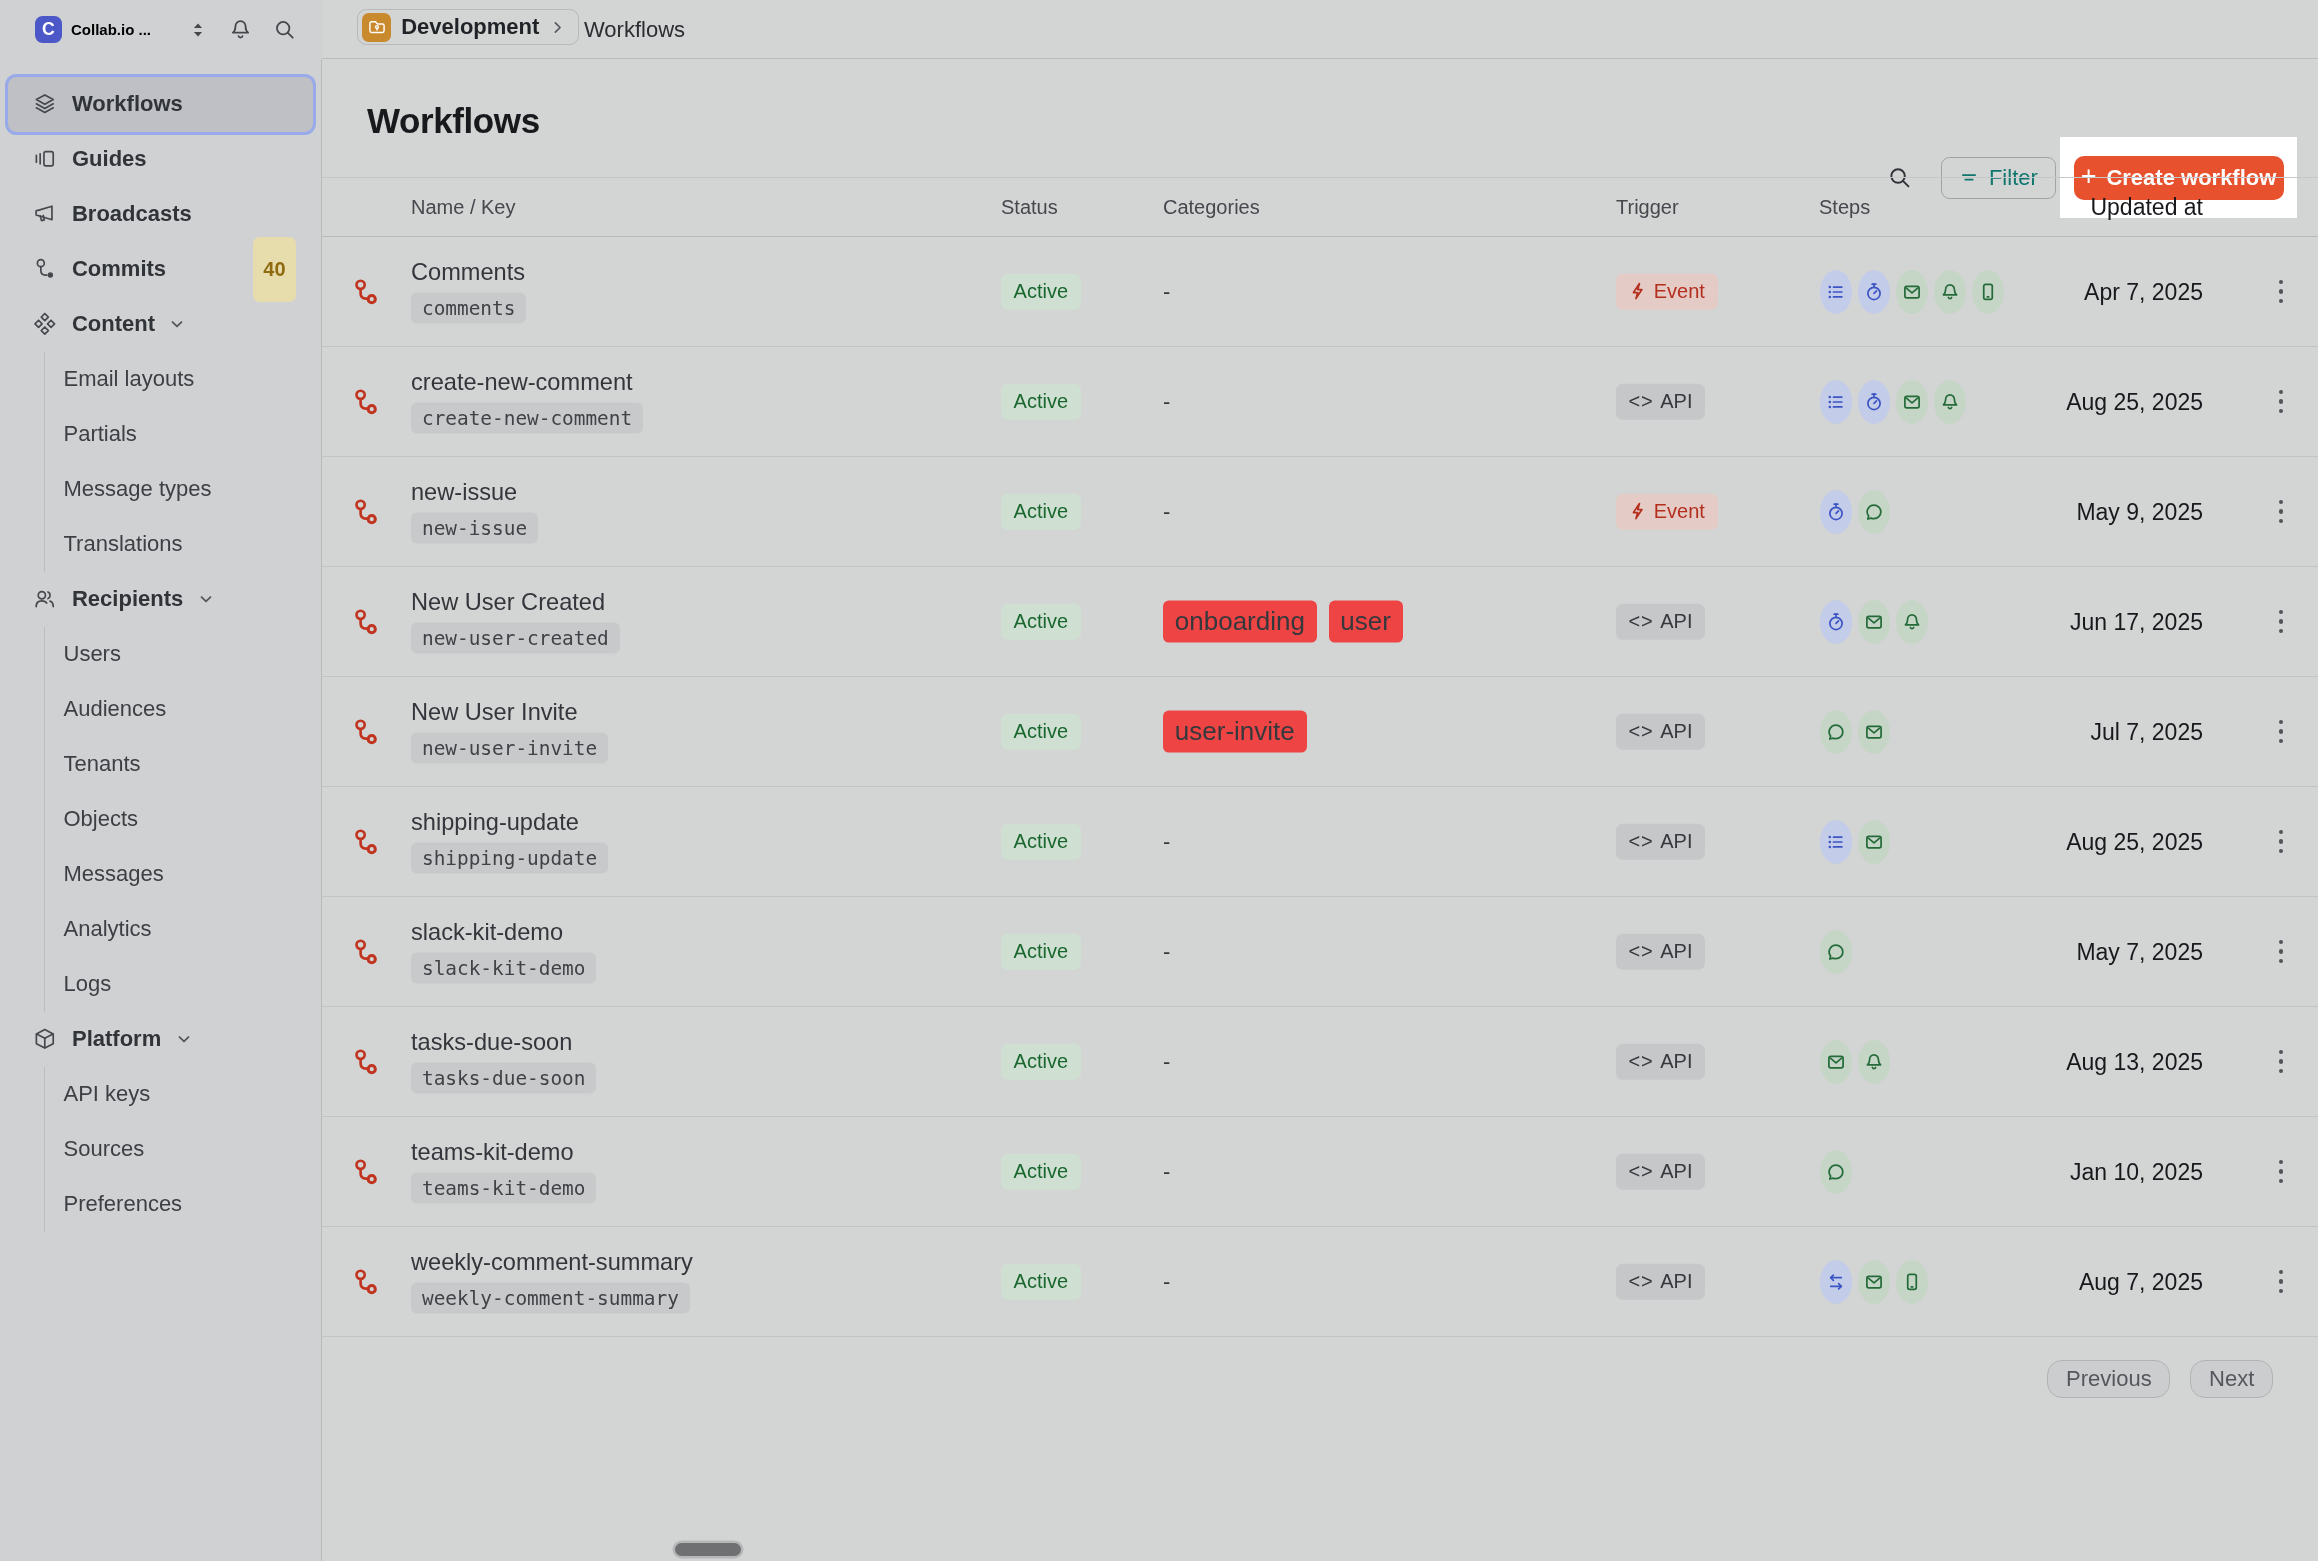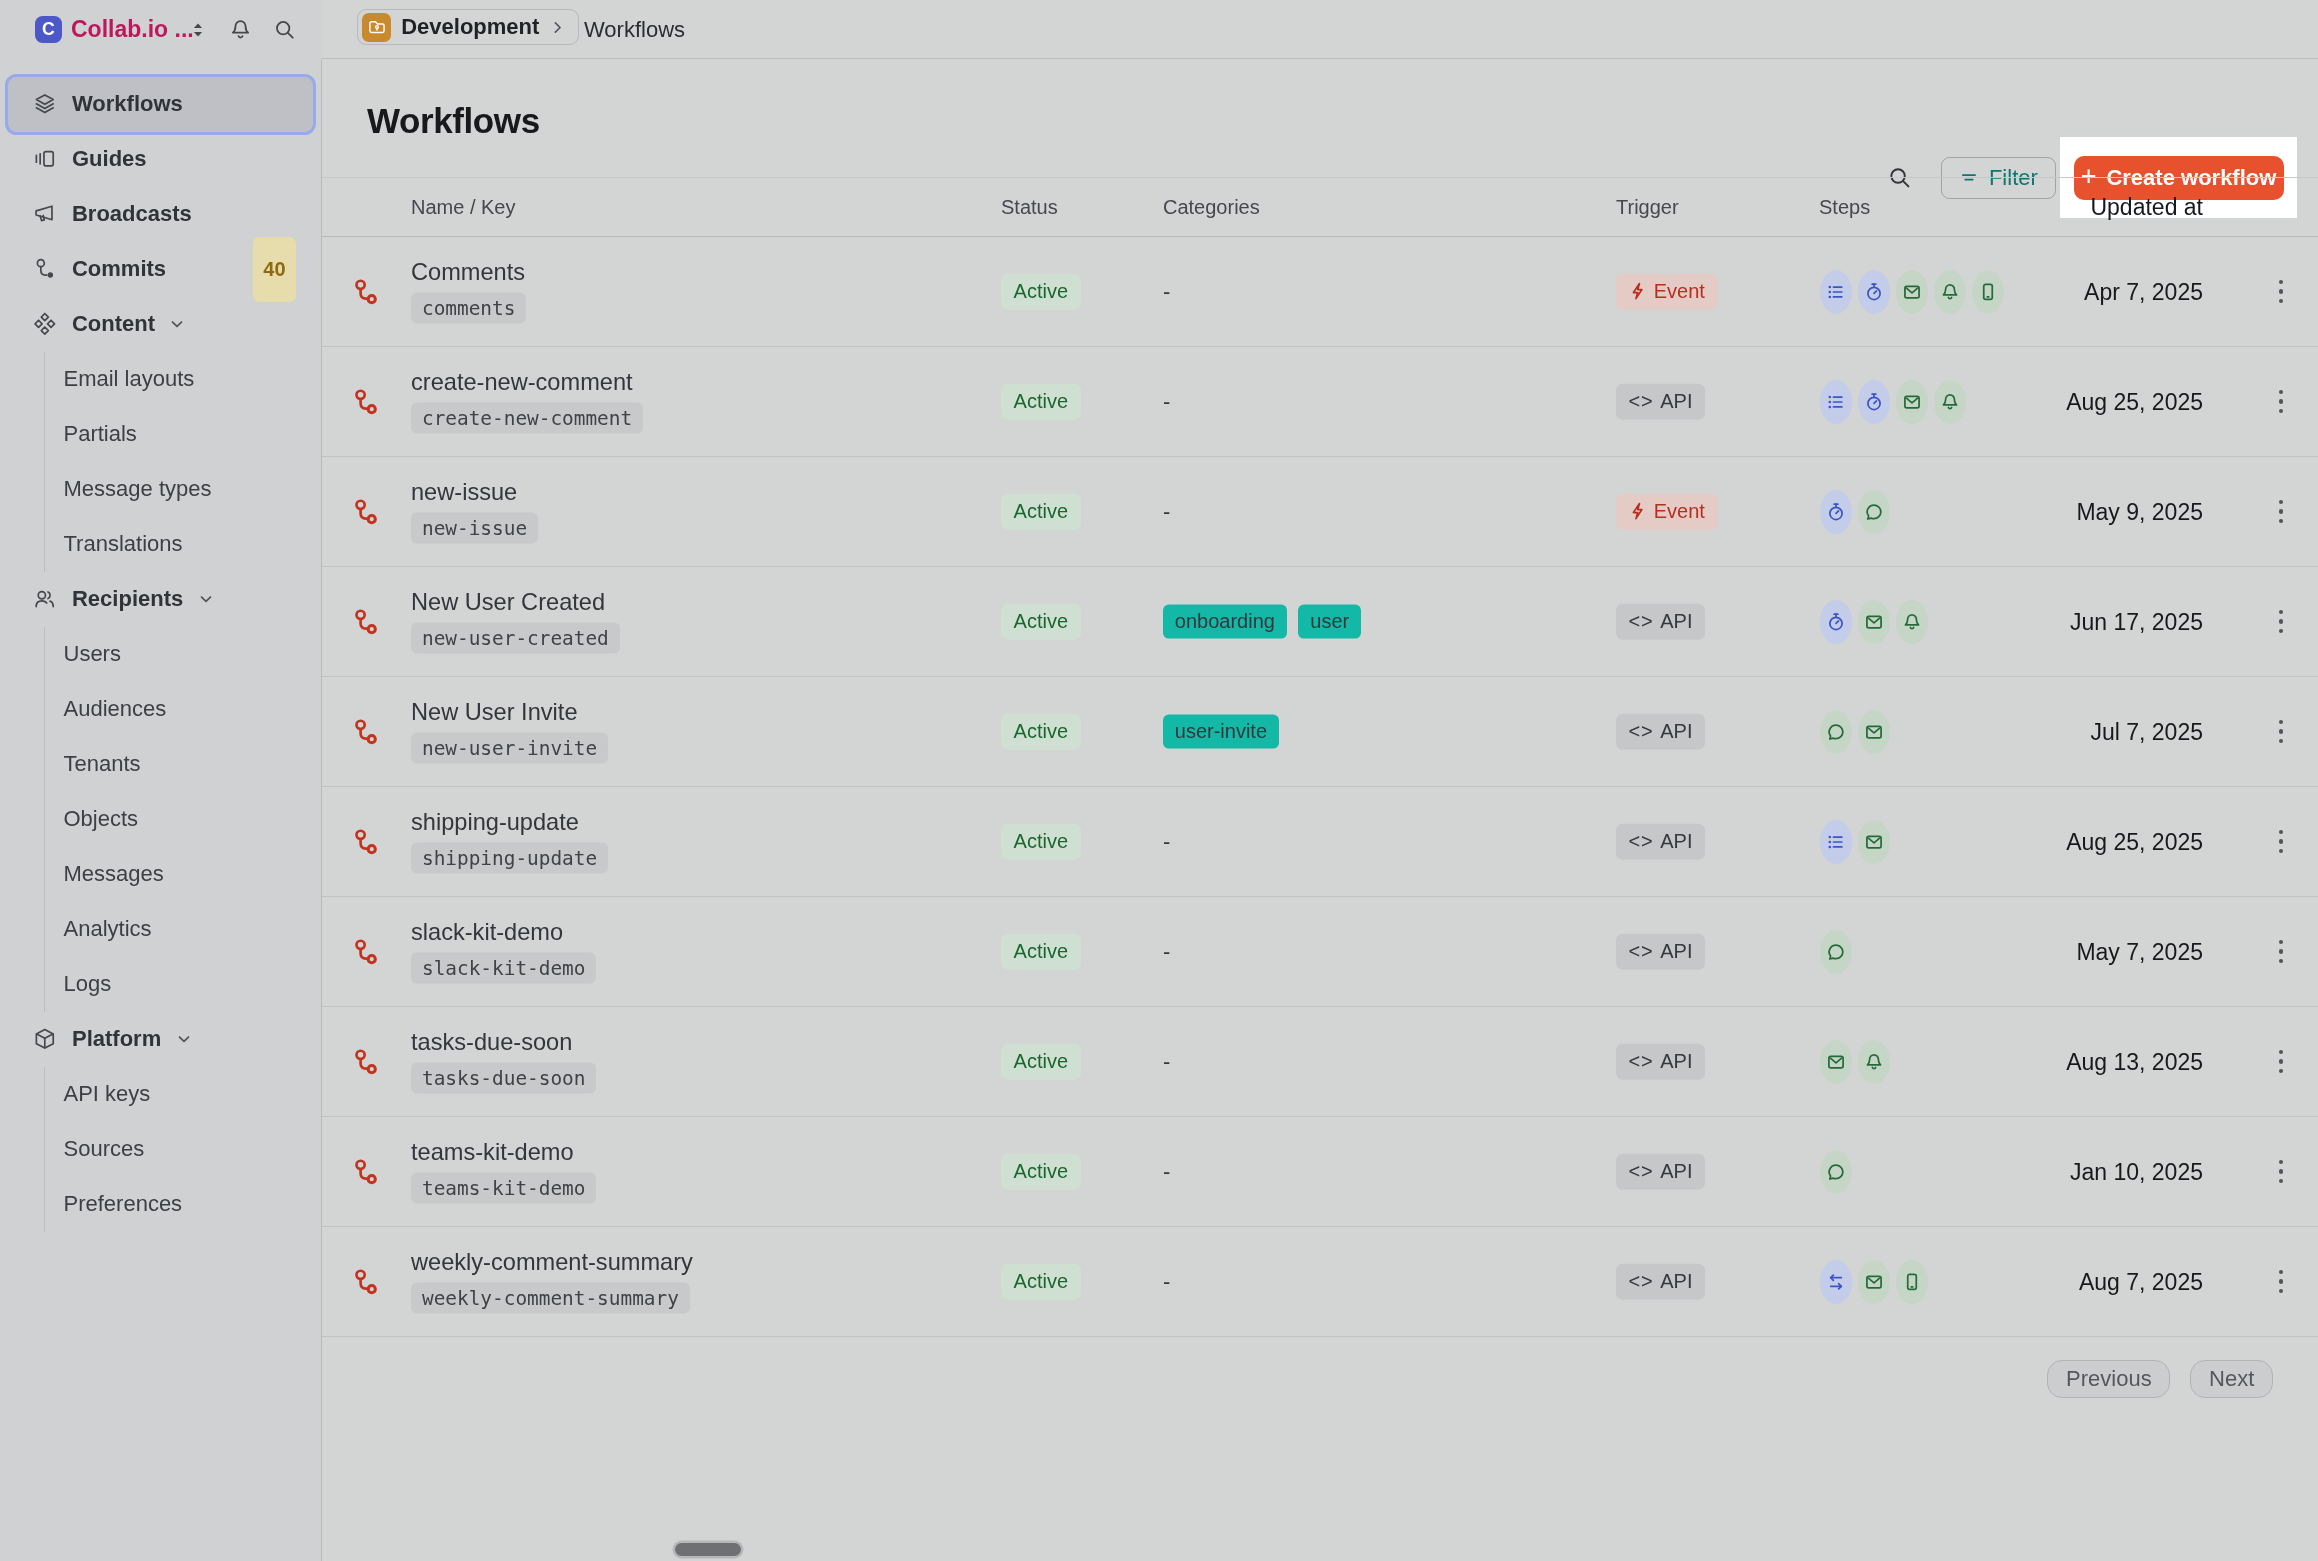--- a/index.html
+++ b/index.html
@@ -12,21 +12,21 @@
     -webkit-font-smoothing:antialiased;
   }
   svg { display:block; }
   .stroke-ic { fill:none; stroke:currentColor; stroke-width:2; stroke-linecap:round; stroke-linejoin:round; }
 
   
   #topbar { position:absolute; left:0; top:0; width:2319px; height:59px; border-bottom:1.3px solid #bbbcbd; z-index:5; }
   #topbar-left { position:absolute; left:0; top:0; width:322px; height:59px; background:#d0d1d2; display:flex; align-items:center; }
   .logo-sq { position:absolute; left:35px; top:16px; width:27px; height:27px; border-radius:7.6px; background:#4d58c8; color:#fff;
              display:flex; align-items:center; justify-content:center; font-size:17.7px; font-weight:700; }
-  .ws-name { position:absolute; left:71px; top:0; height:59px; display:flex; align-items:center; font-size:23px; font-weight:600; color:#be185d; }
+  .ws-name { position:absolute; left:71px; top:0; height:59px; display:flex; align-items:center; font-size:15px; font-weight:600; color:#000000; }
   .tb-ic { position:absolute; top:0; height:59px; display:flex; align-items:center; color:#44474c; cursor:pointer; }
   #ws-caret { left:187px; }
   #tb-bell { left:229px; }
   #tb-search { left:273px; }
   #crumb-chip { position:absolute; left:357px; top:9.3px; height:36px; border:1.3px solid #b7b8ba; border-radius:9.3px;
                 display:flex; align-items:center; gap:10px; padding:0 11.8px 0 4.2px; cursor:pointer; }
   .env-sq { width:29px; height:29px; border-radius:6.7px; background:#c98a2e; color:#fff; display:flex; align-items:center; justify-content:center; }
   .crumb-label { font-size:22px; font-weight:600; color:#1f2226; }
   .crumb-sep { color:#55585d; }
   #crumb-page { position:absolute; left:584px; top:0; height:59px; display:flex; align-items:center; font-size:22px; font-weight:500; color:#2a2d31; }
@@ -77,21 +77,21 @@
   .col-kebab i { width:4.2px; height:4.2px; border-radius:50%; background:#515459; }
   .wf-ic { width:25px; height:27px; color:#c03420; }
   .wf-name { font-size:23.6px; font-weight:500; color:#33363b; line-height:1.1; }
   .key-chip { display:inline-block; margin-top:7.6px; background:#c8c9ca; color:#3f4246; border-radius:5.9px;
               font-family:"DejaVu Sans Mono",monospace; font-size:19.4px; padding:4.2px 11px; }
   .badge { display:inline-flex; align-items:center; gap:6.7px; font-size:20px; font-weight:500; border-radius:6.7px; padding:6.7px 12.6px; white-space:nowrap; }
   .badge-active { background:#cfe0d2; color:#19672f; }
   .badge-event  { background:#e4cbc6; color:#b52f1f; }
   .badge-api    { background:#c6c7c9; color:#35383d; }
   .badge-api .ab { font-weight:500; letter-spacing:0.8px; }
-  .cat-chip { background:#14b8a6; color:#35383d; font-size:20px; border-radius:5.9px; padding:5.9px 11.8px; white-space:nowrap; }
+  .cat-chip { background:#ef4444; color:#35383d; font-size:26px; border-radius:5.9px; padding:5.9px 11.8px; white-space:nowrap; }
   .cat-dash { font-size:22px; color:#35383d; }
   .step-chip { width:32px; height:44px; border-radius:50%; display:flex; align-items:center; justify-content:center; }
   .step-blue  { background:#c3cce9; color:#3c55c5; }
   .step-green { background:#c5d6c7; color:#256b3a; }
 
   
   #pagination { position:absolute; top:1301px; right:46px; display:flex; gap:20px; }
   .pg-btn { height:38px; padding:0 17.7px; border-radius:15px; background:#cccdce; border:1.3px solid #b2b3b5;
             font-size:22px; color:#54575d; font-family:inherit; cursor:pointer; }
   #hscroll-thumb { position:absolute; left:675px; top:1543px; width:66px; height:12.6px; border-radius:6.7px;

